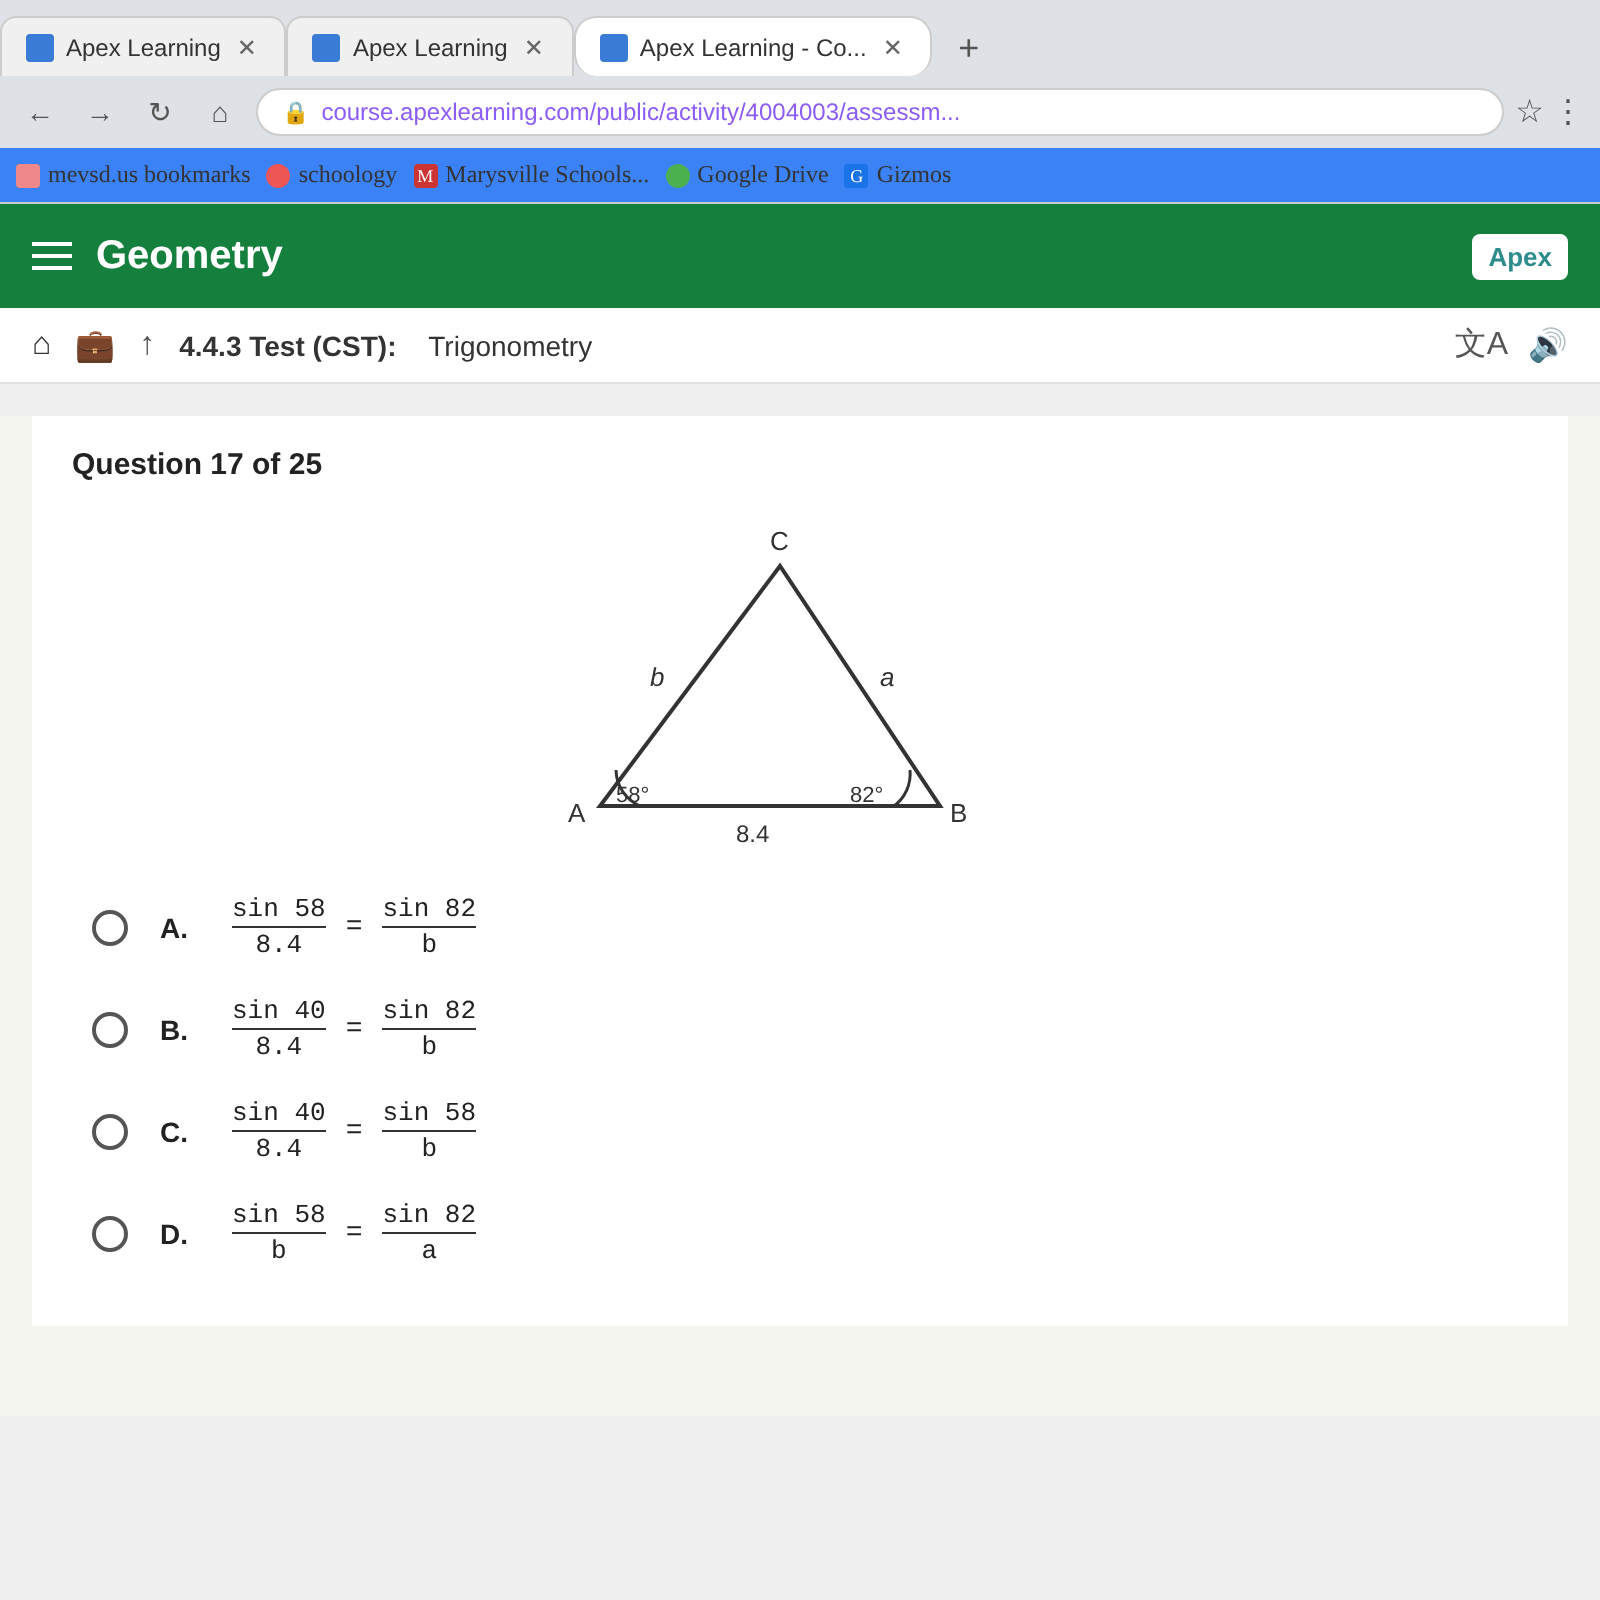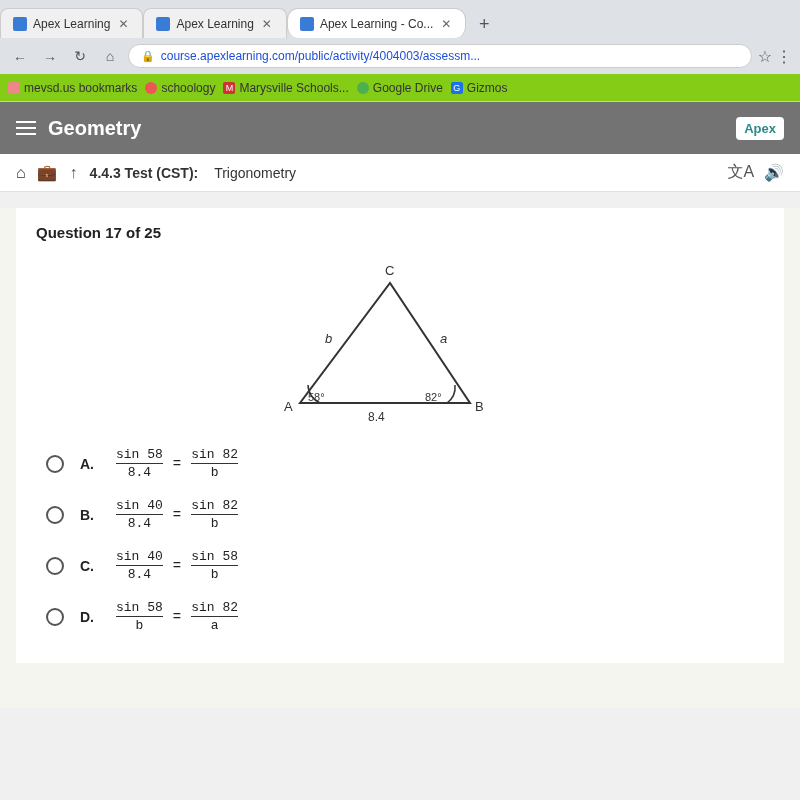--- a/index.html
+++ b/index.html
@@ -109,57 +109,58 @@
       display: flex;
       align-items: center;
       gap: 6px;
     }
     .lock-icon {
       font-size: 11px;
       color: #555;
     }
     .address-text {
       font-size: 12px;
-      color: #1d4ed8;
+      color: #8b5cf6;
     }
     .address-actions {
       display: flex;
       gap: 4px;
       color: #555;
     }
 
     
     .bookmarks-bar {
       display: flex;
       align-items: center;
-      background: #84cc16;
+      background: #3b82f6;
       padding: 3px 8px;
       gap: 8px;
       height: 28px;
       font-size: 12px;
       color: #333;
       border-bottom: 1px solid #ccc;
+      font-family: Liberation Serif, serif;
     }
     .bookmark-item {
       display: flex;
       align-items: center;
       gap: 4px;
       cursor: pointer;
       white-space: nowrap;
     }
     .bookmark-icon {
       width: 14px;
       height: 14px;
       border-radius: 2px;
       display: inline-block;
     }
 
     
     .app-header {
-      background: #737373;
+      background: #15803d;
       display: flex;
       align-items: center;
       justify-content: space-between;
       padding: 10px 16px;
       height: 52px;
     }
     .app-header-left {
       display: flex;
       align-items: center;
       gap: 12px;

